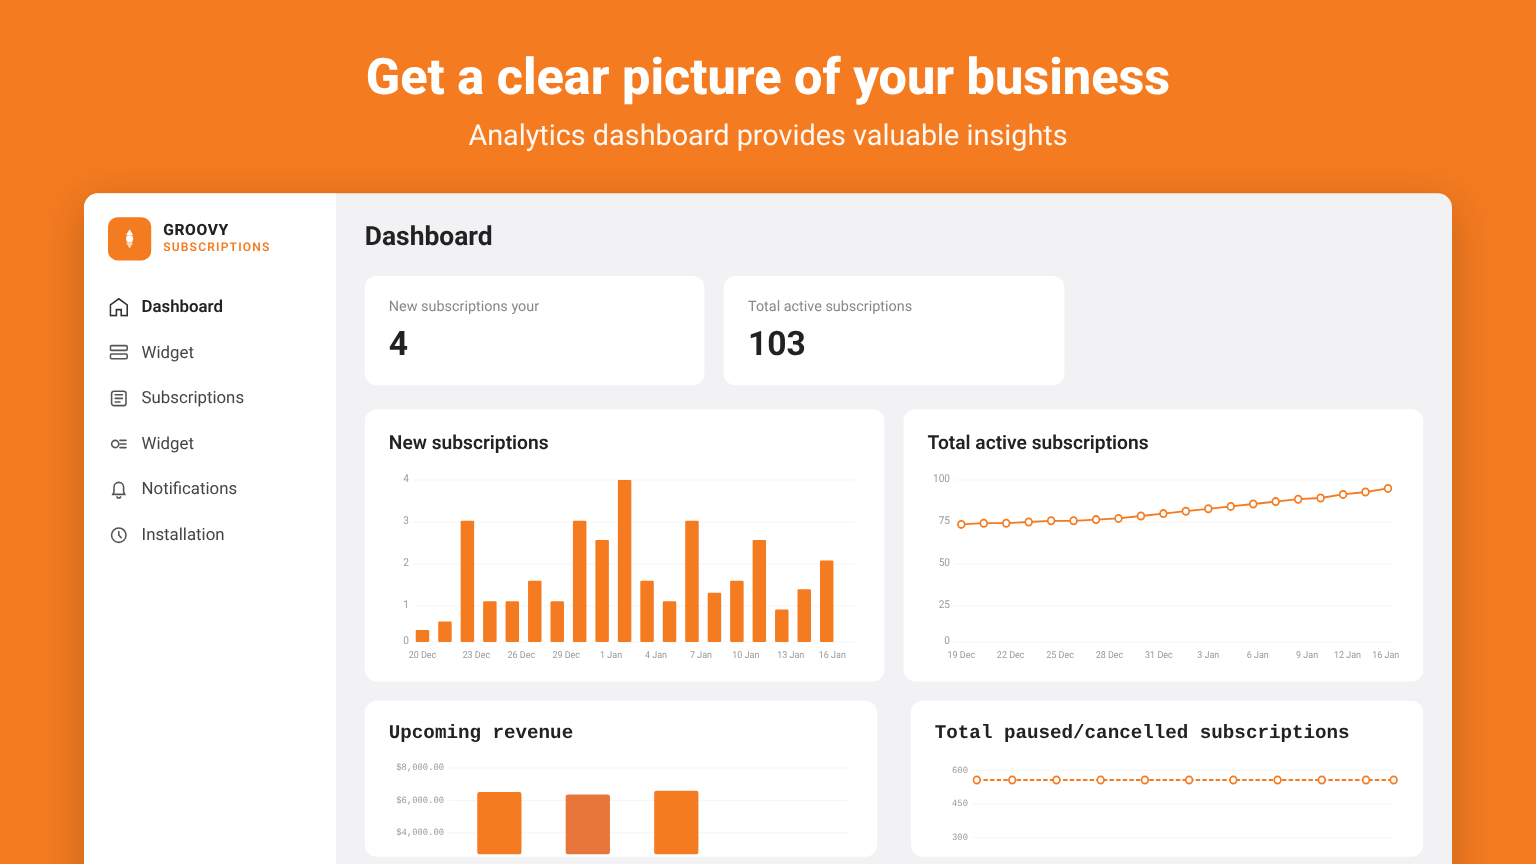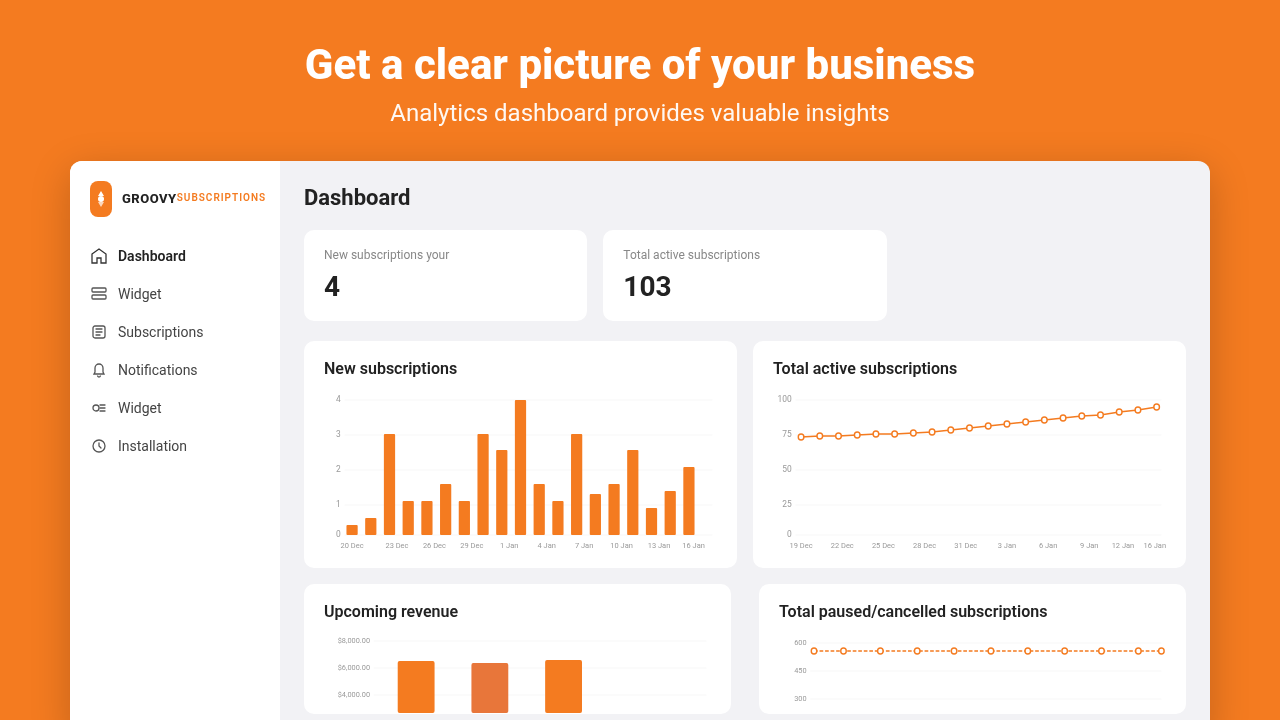--- a/index.html
+++ b/index.html
@@ -60,21 +60,21 @@
       display: flex;
       align-items: center;
       justify-content: center;
     }
     .logo-icon svg {
       width: 22px;
       height: 22px;
     }
     .logo-text {
       display: flex;
-      flex-direction: row;
+      flex-direction: column;
       line-height: 1.1;
     }
     .logo-text .groovy {
       font-size: 13px;
       font-weight: 800;
       color: #222;
       letter-spacing: 0.5px;
     }
     .logo-text .subscriptions {
       font-size: 10px;
@@ -177,20 +177,21 @@
       position: relative;
       height: 160px;
       text-align: center;
     }
 
     
     .bottom-charts-row {
       display: grid;
       grid-template-columns: 1fr 1fr;
       gap: 28px;
+      font-family: Liberation Mono, monospace;
     }
     .bottom-chart-card {
       background: white;
       border-radius: 10px;
       padding: 18px 20px;
       height: 130px;
     }
   </style>
 </head>
 <body>
@@ -240,34 +241,34 @@
           <svg width="16" height="16" viewBox="0 0 16 16" fill="none">
             <rect x="2" y="2" width="12" height="12" rx="2" stroke="#555" stroke-width="1.3"></rect>
             <path d="M5 8h6M5 5h6M5 11h4" stroke="#555" stroke-width="1.3" stroke-linecap="round"></path>
           </svg>
         </span>
         <span>Subscriptions</span>
       </div>
       <div class="nav-item">
         <span class="nav-icon">
           <svg width="16" height="16" viewBox="0 0 16 16" fill="none">
+            <circle cx="5" cy="8" r="3" stroke="#555" stroke-width="1.3"></circle>
+            <path d="M9 5h5M9 8h5M9 11h5" stroke="#555" stroke-width="1.3" stroke-linecap="round"></path>
+          </svg>
+        </span>
+        <span>Widget</span>
+      </div>
+      <div class="nav-item">
+        <span class="nav-icon">
+          <svg width="16" height="16" viewBox="0 0 16 16" fill="none">
             <path d="M8 2C5.8 2 4 3.8 4 6v4l-1 2h10l-1-2V6c0-2.2-1.8-4-4-4Z" stroke="#555" stroke-width="1.3" fill="none"></path>
             <path d="M6.5 13.5a1.5 1.5 0 003 0" stroke="#555" stroke-width="1.3"></path>
           </svg>
         </span>
         <span>Notifications</span>
-      </div>
-      <div class="nav-item">
-        <span class="nav-icon">
-          <svg width="16" height="16" viewBox="0 0 16 16" fill="none">
-            <circle cx="5" cy="8" r="3" stroke="#555" stroke-width="1.3"></circle>
-            <path d="M9 5h5M9 8h5M9 11h5" stroke="#555" stroke-width="1.3" stroke-linecap="round"></path>
-          </svg>
-        </span>
-        <span>Widget</span>
       </div>
       <div class="nav-item">
         <span class="nav-icon">
           <svg width="16" height="16" viewBox="0 0 16 16" fill="none">
             <circle cx="8" cy="8" r="6" stroke="#555" stroke-width="1.3"></circle>
             <path d="M8 5v3l2 2" stroke="#555" stroke-width="1.3" stroke-linecap="round"></path>
           </svg>
         </span>
         <span>Installation</span>
       </div>

